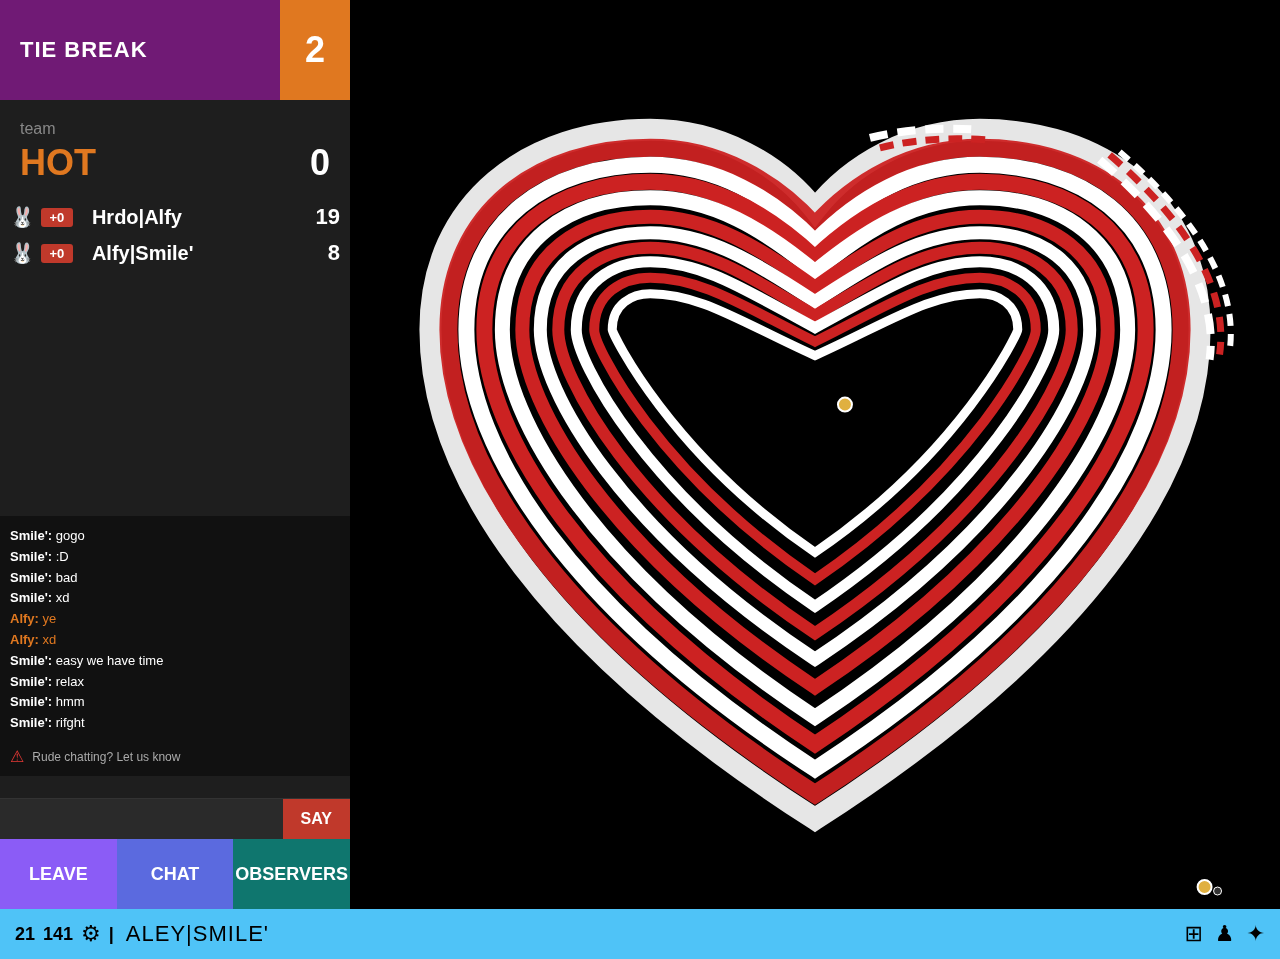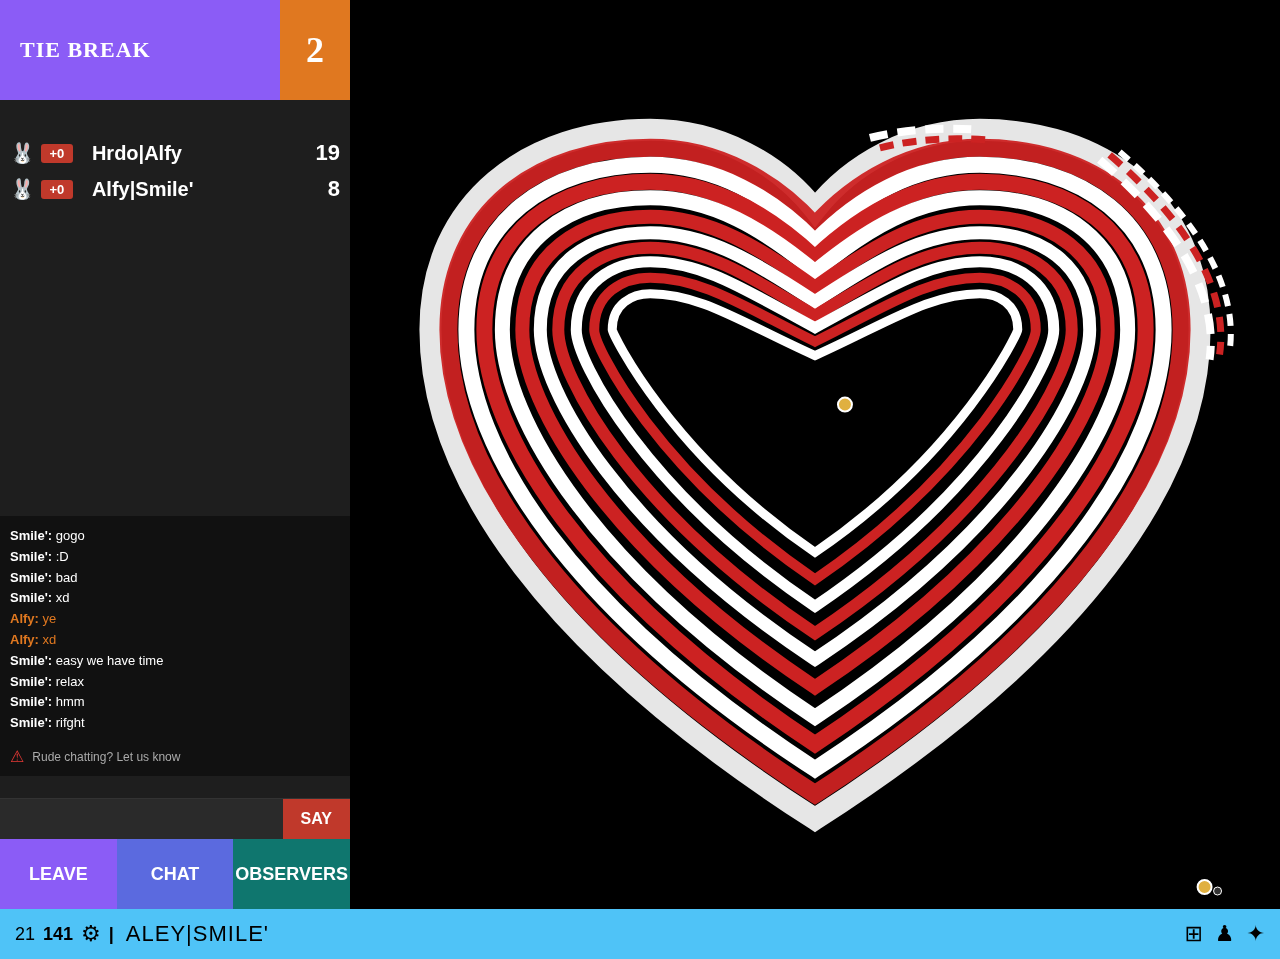--- a/index.html
+++ b/index.html
@@ -23,22 +23,21 @@
       flex-direction: column;
     }
 
     
     #header-bar {
       display: flex;
       align-items: center;
       justify-content: space-between;
       padding: 0 20px;
       height: 100px;
-      background: #8b5cf6;
-      font-family: Liberation Serif, serif;
+      background: #701a75;
     }
 
     #tie-break-label {
       color: #fff;
       font-size: 22px;
       font-weight: bold;
       letter-spacing: 1px;
     }
 
     #round-badge {
@@ -235,21 +234,21 @@
       left: 0;
       width: 1280px;
       height: 50px;
       background: #4fc3f7;
       display: flex;
       align-items: center;
       padding: 0 15px;
       gap: 8px;
     }
 
-    #status-num1 { font-weight: normal; font-size: 18px; color: #000; }
+    #status-num1 { font-weight: bold; font-size: 18px; color: #000; }
     #status-num2 { font-weight: bold; font-size: 18px; color: #000; }
     #status-sep { color: #000; font-size: 18px; font-weight: bold; }
     #status-player {
       color: #000;
       font-size: 22px;
       font-weight: normal;
       letter-spacing: 1px;
       margin-left: 4px;
     }
 
@@ -286,20 +285,25 @@
 <body>
 
 <div id="sidebar">
 
   <div id="header-bar">
     <span id="tie-break-label">TIE BREAK</span>
     <div id="round-badge">2</div>
   </div>
 
   <div id="team-section">
+    <div id="team-label">team</div>
+    <div id="team-row">
+      <span id="team-name">HOT</span>
+      <span id="team-score">0</span>
+    </div>
   </div>
 
   <div id="players-section">
     <div class="player-row">
       <span class="player-rabbit">🐰</span>
       <span class="player-badge">+0</span>
       <span class="player-name">Hrdo|Alfy</span>
       <span class="player-points">19</span>
     </div>
     <div class="player-row">

